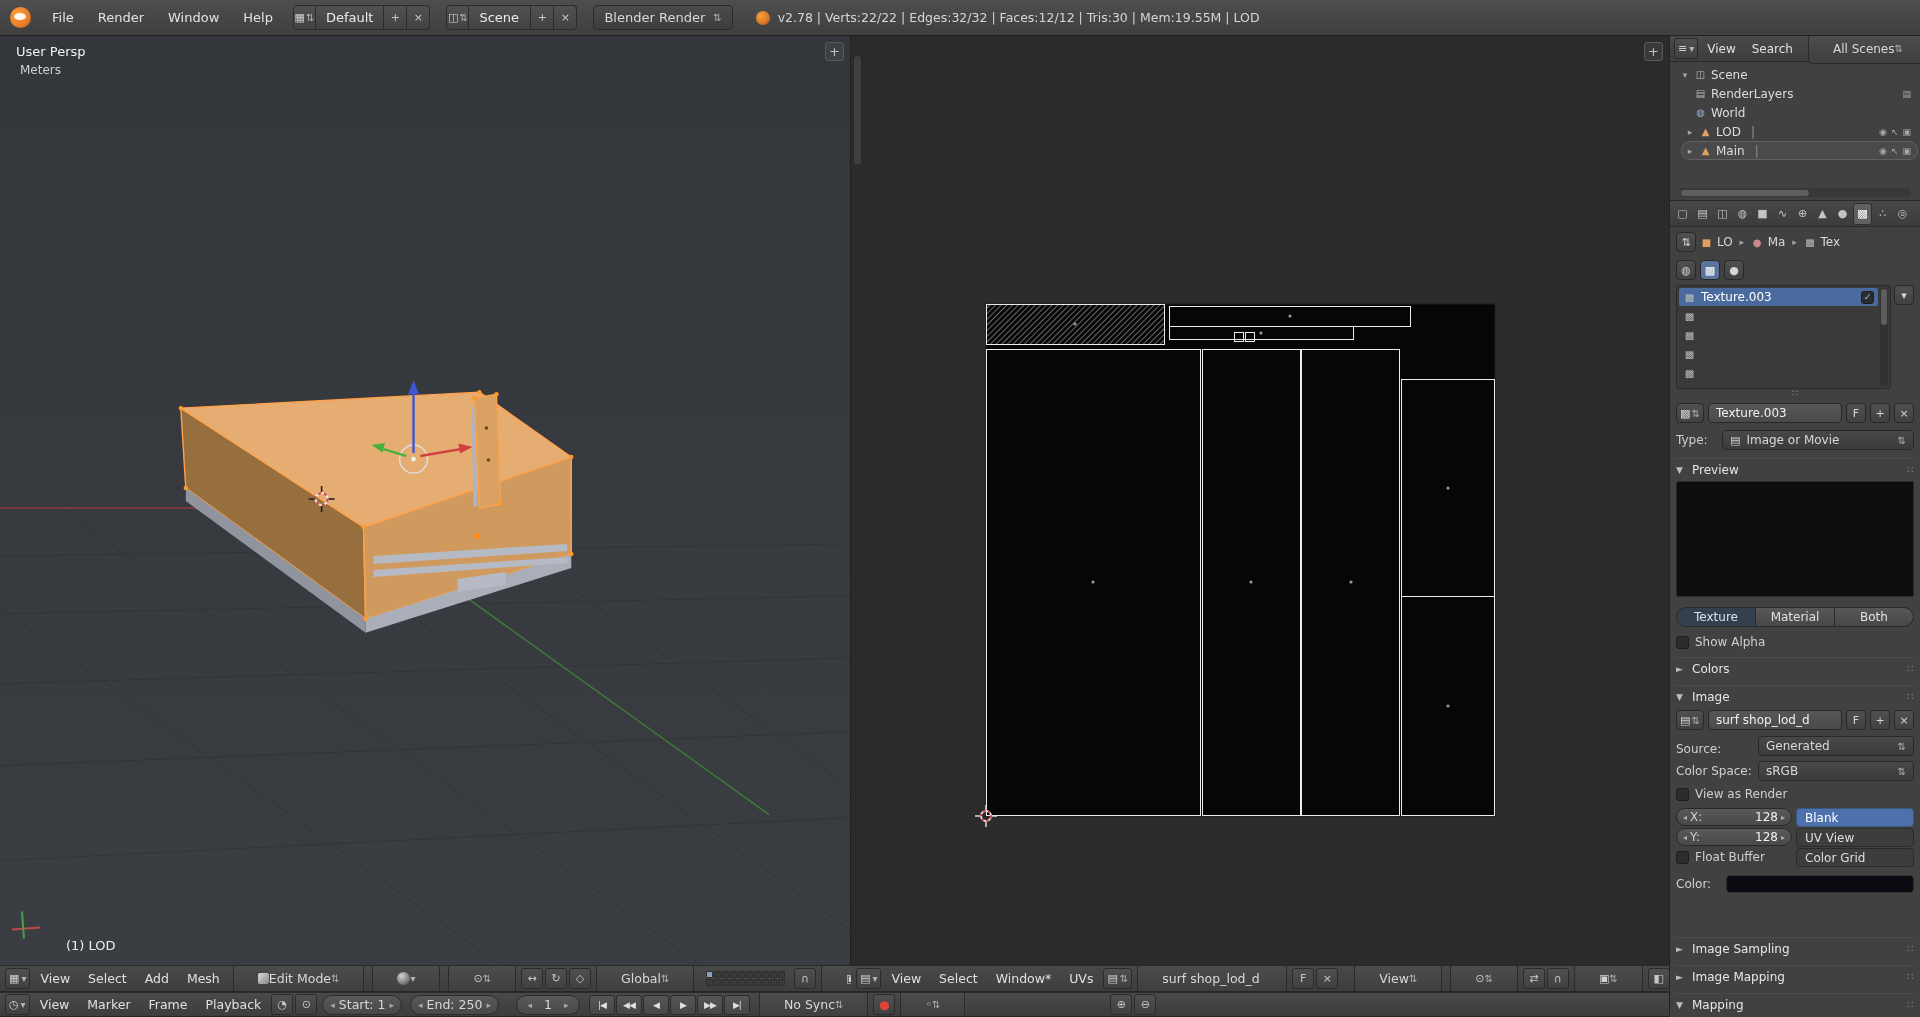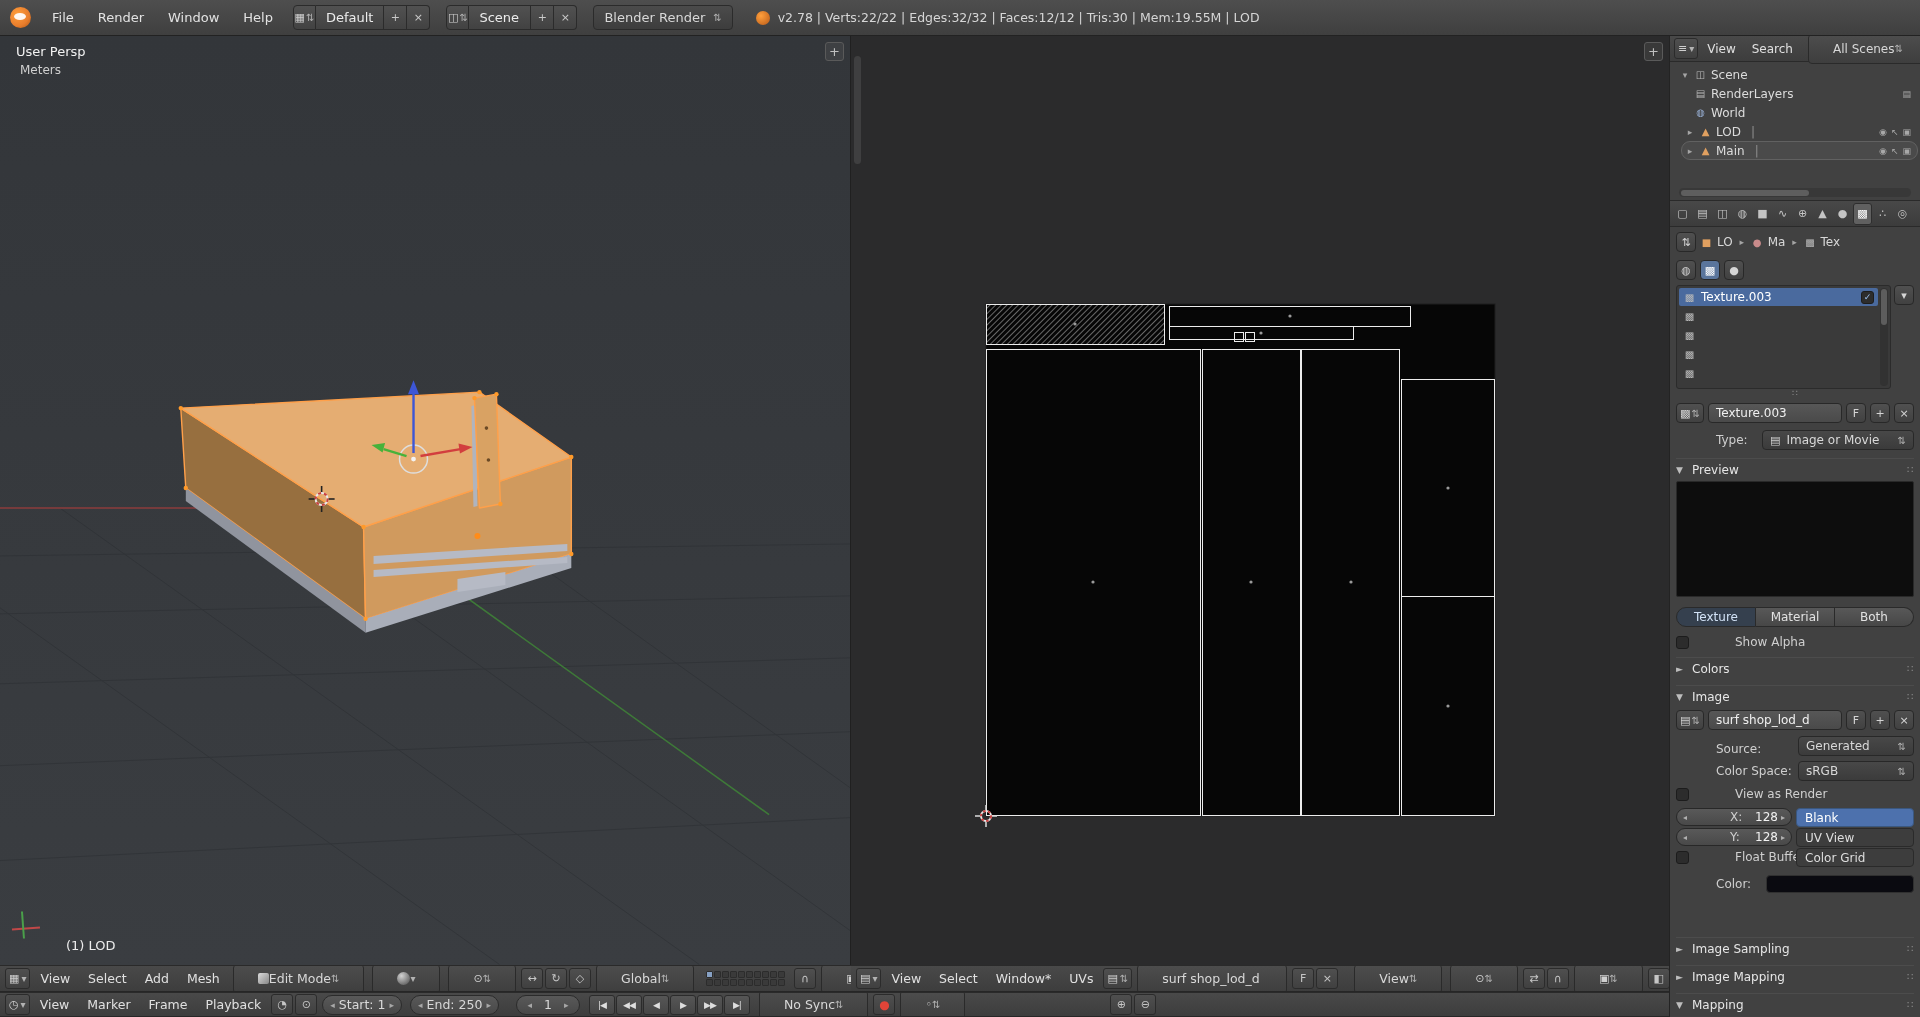--- a/index.html
+++ b/index.html
@@ -89,21 +89,21 @@
 .outl-scroll{height:9px;margin:5px 9px 3px;background:#383838;border-radius:5px;position:relative;}
 .outl-scroll .thumb{position:absolute;left:2px;top:1.5px;height:6px;width:55%;background:#5e5e5e;border-radius:3px;}
 
 #props{flex:1;display:flex;flex-direction:column;border-top:1px solid #2a2a2a;min-height:0;}
 .props-tabs{height:26px;background:linear-gradient(#484848,#3c3c3c);border-bottom:1px solid #2a2a2a;
   display:flex;align-items:center;padding:0 3px;gap:1px;flex:none;}
 .ptab{width:19px;height:22px;display:flex;align-items:center;justify-content:center;font-size:11px;color:#c4c4c4;border-radius:3px;}
 .ptab.active{background:#606060;box-shadow:inset 0 0 0 1px #2e2e2e;color:#fff;}
 .props-body{flex:1;padding:5px 6px 4px;display:flex;flex-direction:column;min-height:0;}
 .row{display:flex;align-items:center;gap:4px;}
-.label{color:#cfcfcf;white-space:nowrap;margin-left:40px;}
+.label{color:#cfcfcf;white-space:nowrap;}
 .lw42{width:42px;}.lw78{width:78px;}.lw46{width:46px;}
 .menu-dd{flex:1;display:flex;align-items:center;gap:6px;background:linear-gradient(#484848,#3b3b3b);
   border:1px solid #282828;border-radius:4px;height:20px;padding:0 7px;min-width:0;}
 .menu-dd .val{flex:1;white-space:nowrap;overflow:hidden;}
 .txtfield{flex:1;background:linear-gradient(#575757,#4a4a4a);border:1px solid #282828;border-radius:4px;height:20px;
   display:flex;align-items:center;padding:0 7px;color:#f0f0f0;min-width:0;white-space:nowrap;overflow:hidden;}
 .sqbtn{width:20px;height:20px;background:linear-gradient(#505050,#414141);border:1px solid #282828;border-radius:4px;
   display:flex;align-items:center;justify-content:center;color:#d5d5d5;font-size:11px;flex:none;gap:1px;}
 .sqbtn.wide{width:28px;}
 .sqbtn.activectx{background:#5a759c;color:#fff;}

